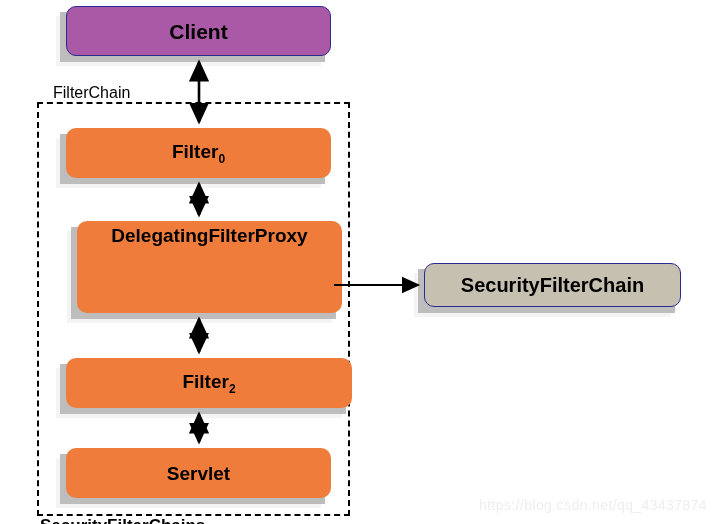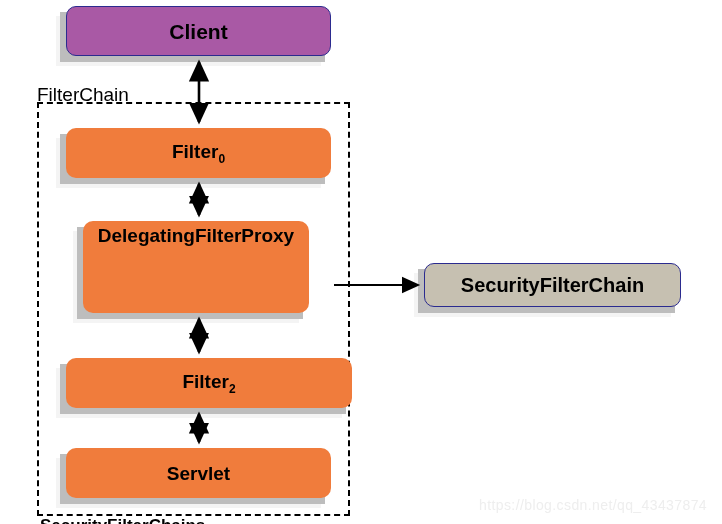--- a/index.html
+++ b/index.html
@@ -38,21 +38,21 @@
     background:#ffffff;border:1px solid #f07c3c;box-sizing:border-box;
     display:flex;align-items:center;justify-content:center;overflow:hidden;}
   .hatch{position:absolute;left:0;top:0;right:0;bottom:0;
     background-image:repeating-linear-gradient(45deg,
       rgba(240,124,60,0) 0px, rgba(240,124,60,0) 11px,
       rgba(240,124,60,.85) 11px, rgba(240,124,60,.85) 12.5px);}
   .proxy-inner .label{font-size:20px;}
 
   
   .dashed-box{position:absolute;box-sizing:border-box;border:2px dashed #000;background:transparent;}
-  .dashed-label{position:absolute;font-size:19px;color:#000;white-space:nowrap;}
+  .dashed-label{position:absolute;font-size:16px;color:#000;white-space:nowrap;margin-left:16px;}
 
   
   .watermark{position:absolute;font-size:14px;color:#eeeeee;white-space:nowrap;letter-spacing:.4px;}
 
   
   .clip-text{position:absolute;font-size:17px;font-weight:bold;color:#000;white-space:nowrap;overflow:hidden;}
 
   svg.arrows{position:absolute;left:0;top:0;width:722px;height:524px;pointer-events:none;}
 </style>
 </head>
@@ -73,21 +73,21 @@
   </div>
 
   <div class="node orange" style="left:66px;top:128px;width:265px;height:50px;">
     <div class="shadow2"></div>
     <div class="shadow1"></div>
     <div class="face">
       <span class="label"><span>Filter</span><sub style="font-size:12px;">0</sub></span>
     </div>
   </div>
 
-  <div class="node proxy" style="left:83px;top:221px;width:226px;height:92px;">
+  <div class="node proxy" style="left:77px;top:221px;width:265px;height:92px;">
     <div class="shadow2"></div>
     <div class="shadow1"></div>
     <div class="face">
       <div class="proxy-title">DelegatingFilterProxy</div>
     </div>
   </div>
 
   <div class="node orange" style="left:66px;top:358px;width:286px;height:50px;">
     <div class="shadow2"></div>
     <div class="shadow1"></div>

